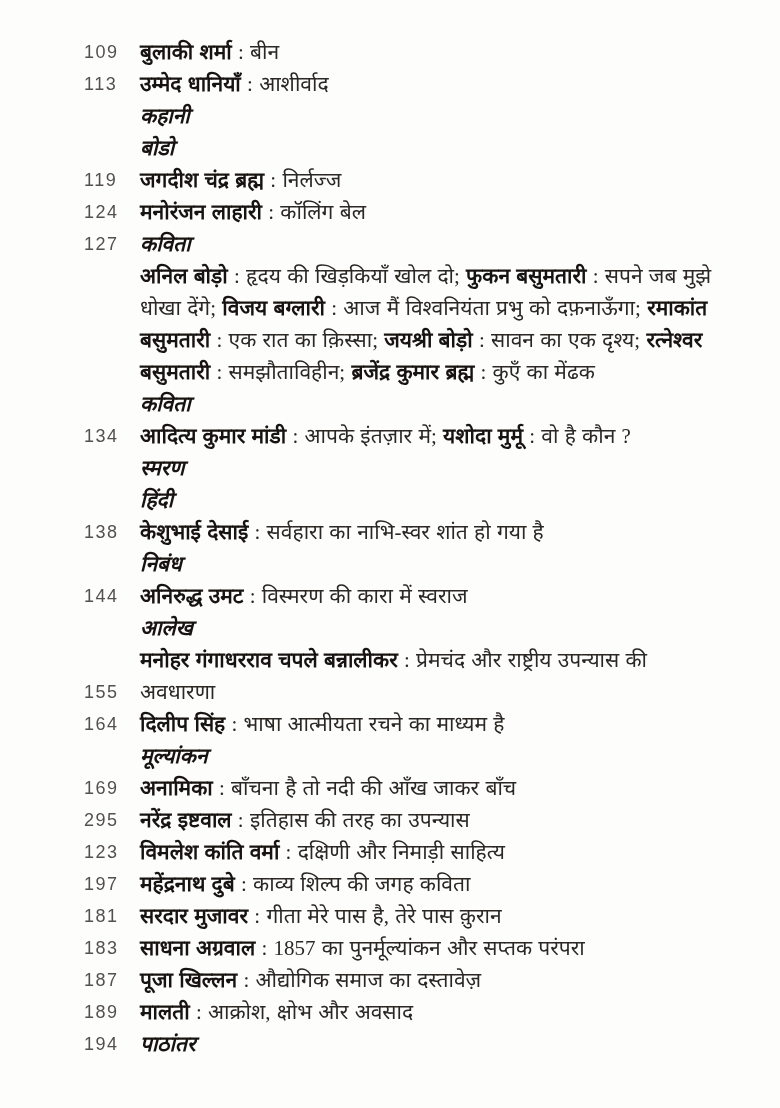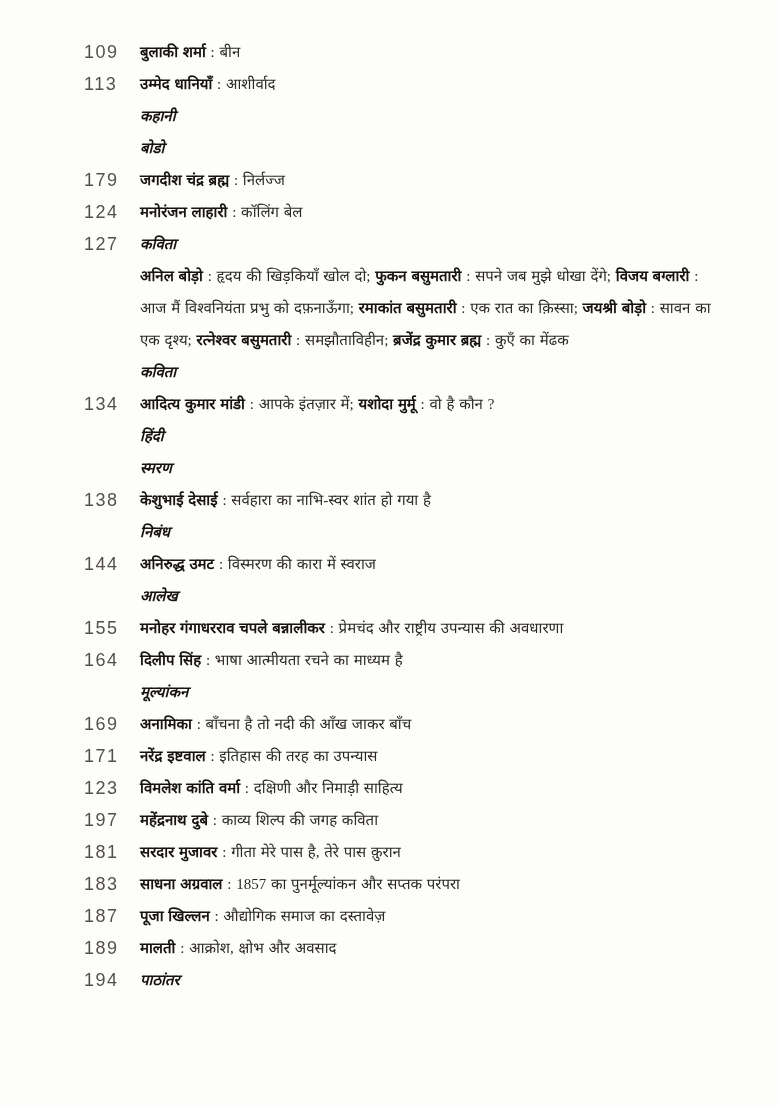--- a/index.html
+++ b/index.html
@@ -30,21 +30,21 @@
   .num{
     flex:0 0 56px;
     font-family:"Liberation Sans","DejaVu Sans",sans-serif;
     font-size:18px;
     line-height:32px;
     letter-spacing:1.5px;
     color:var(--page-number);
   }
   .content{
     flex:1;
-    font-size:15px;
+    font-size:21px;
     line-height:32px;
     color:var(--body-text);
     word-spacing:1px;
   }
   .name{
     font-weight:bold;
     color:var(--bold-name);
   }
   .title{
     font-weight:normal;
@@ -75,21 +75,21 @@
       </div>
       <div class="row genre">
         <span class="num"></span>
         <span class="content"><span class="name">कहानी</span></span>
       </div>
       <div class="row lang">
         <span class="num"></span>
         <span class="content"><span class="name">बोडो</span></span>
       </div>
       <div class="row entry">
-        <span class="num">179</span>
+        <span class="num">119</span>
         <span class="content"><span class="name">जगदीश चंद्र ब्रह्म</span><span class="title"> : निर्लज्ज</span></span>
       </div>
       <div class="row entry">
         <span class="num">124</span>
         <span class="content"><span class="name">मनोरंजन लाहारी</span><span class="title"> : कॉलिंग बेल</span></span>
       </div>
       <div class="row genre">
         <span class="num">127</span>
         <span class="content"><span class="name">कविता</span></span>
       </div>
@@ -98,27 +98,27 @@
         <span class="content"><span class="name">अनिल बोड़ो</span><span class="title"> : हृदय की खिड़कियाँ खोल दो; </span><span class="name">फुकन बसुमतारी</span><span class="title"> : सपने जब मुझे धोखा देंगे; </span><span class="name">विजय बग्लारी</span><span class="title"> : आज मैं विश्वनियंता प्रभु को दफ़नाऊँगा; </span><span class="name">रमाकांत बसुमतारी</span><span class="title"> : एक रात का क़िस्सा; </span><span class="name">जयश्री बोड़ो</span><span class="title"> : सावन का एक दृश्य; </span><span class="name">रत्नेश्वर बसुमतारी</span><span class="title"> : समझौताविहीन; </span><span class="name">ब्रजेंद्र कुमार ब्रह्म</span><span class="title"> : कुएँ का मेंढक</span></span>
       </div>
       <div class="row genre">
         <span class="num"></span>
         <span class="content"><span class="name">कविता</span></span>
       </div>
       <div class="row entry">
         <span class="num">134</span>
         <span class="content"><span class="name">आदित्य कुमार मांडी</span><span class="title"> : आपके इंतज़ार में; </span><span class="name">यशोदा मुर्मू</span><span class="title"> : वो है कौन ?</span></span>
       </div>
+      <div class="row genre">
+        <span class="num"></span>
+        <span class="content"><span class="name">स्मरण</span></span>
+      </div>
       <div class="row lang">
         <span class="num"></span>
         <span class="content"><span class="name">हिंदी</span></span>
-      </div>
-      <div class="row genre">
-        <span class="num"></span>
-        <span class="content"><span class="name">स्मरण</span></span>
       </div>
       <div class="row entry">
         <span class="num">138</span>
         <span class="content"><span class="name">केशुभाई देसाई</span><span class="title"> : सर्वहारा का नाभि-स्वर शांत हो गया है</span></span>
       </div>
       <div class="row genre">
         <span class="num"></span>
         <span class="content"><span class="name">निबंध</span></span>
       </div>
       <div class="row entry">
@@ -139,21 +139,21 @@
       </div>
       <div class="row genre">
         <span class="num"></span>
         <span class="content"><span class="name">मूल्यांकन</span></span>
       </div>
       <div class="row entry">
         <span class="num">169</span>
         <span class="content"><span class="name">अनामिका</span><span class="title"> : बाँचना है तो नदी की आँख जाकर बाँच</span></span>
       </div>
       <div class="row entry">
-        <span class="num">171</span>
+        <span class="num">295</span>
         <span class="content"><span class="name">नरेंद्र इष्टवाल</span><span class="title"> : इतिहास की तरह का उपन्यास</span></span>
       </div>
       <div class="row entry">
         <span class="num">123</span>
         <span class="content"><span class="name">विमलेश कांति वर्मा</span><span class="title"> : दक्षिणी और निमाड़ी साहित्य</span></span>
       </div>
       <div class="row entry">
         <span class="num">197</span>
         <span class="content"><span class="name">महेंद्रनाथ दुबे</span><span class="title"> : काव्य शिल्प की जगह कविता</span></span>
       </div>

